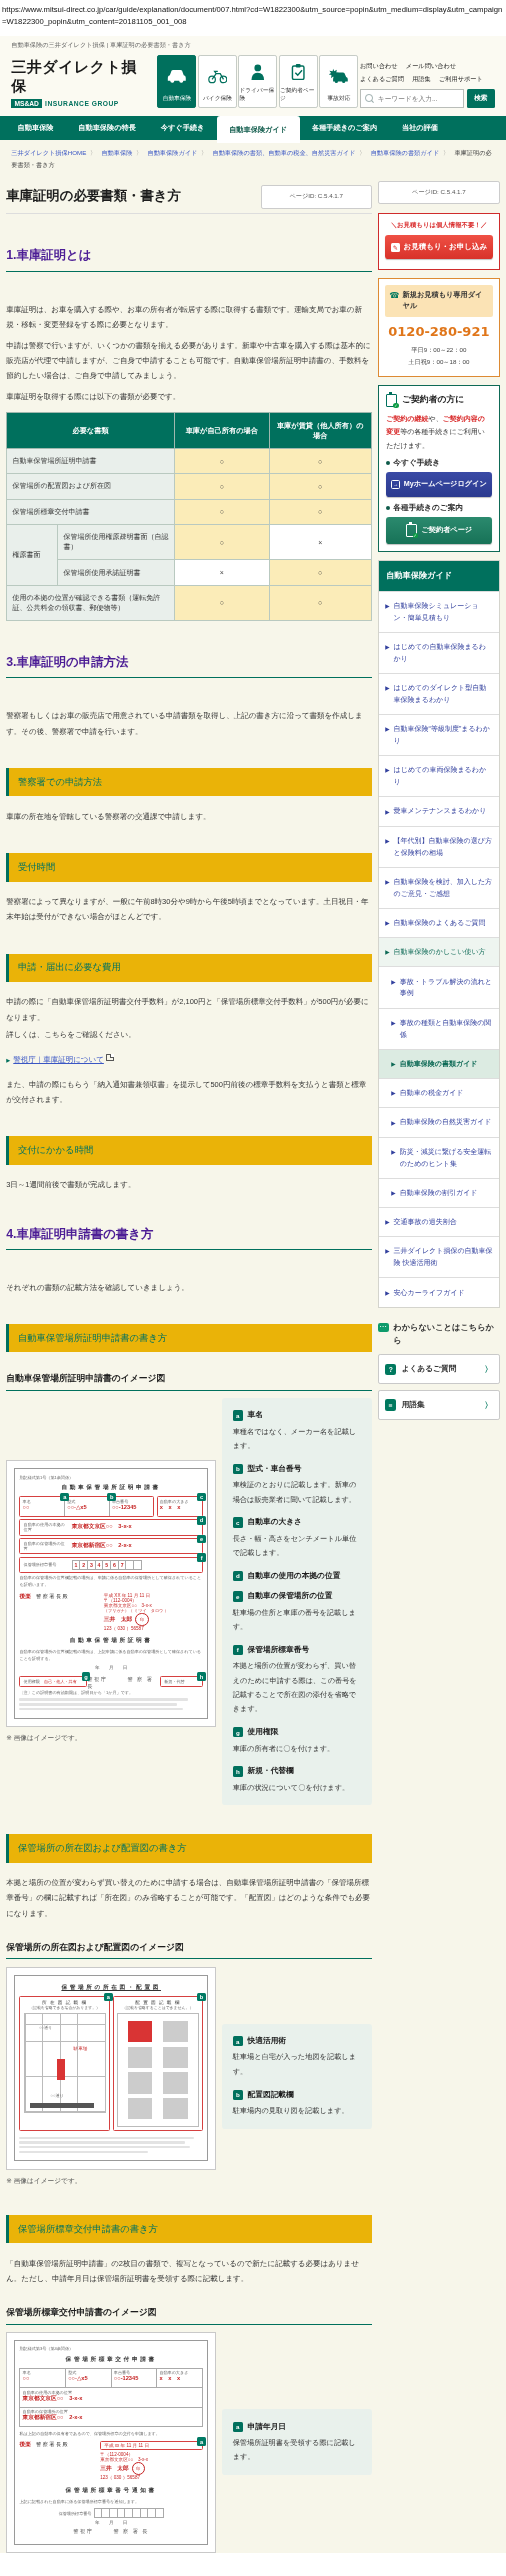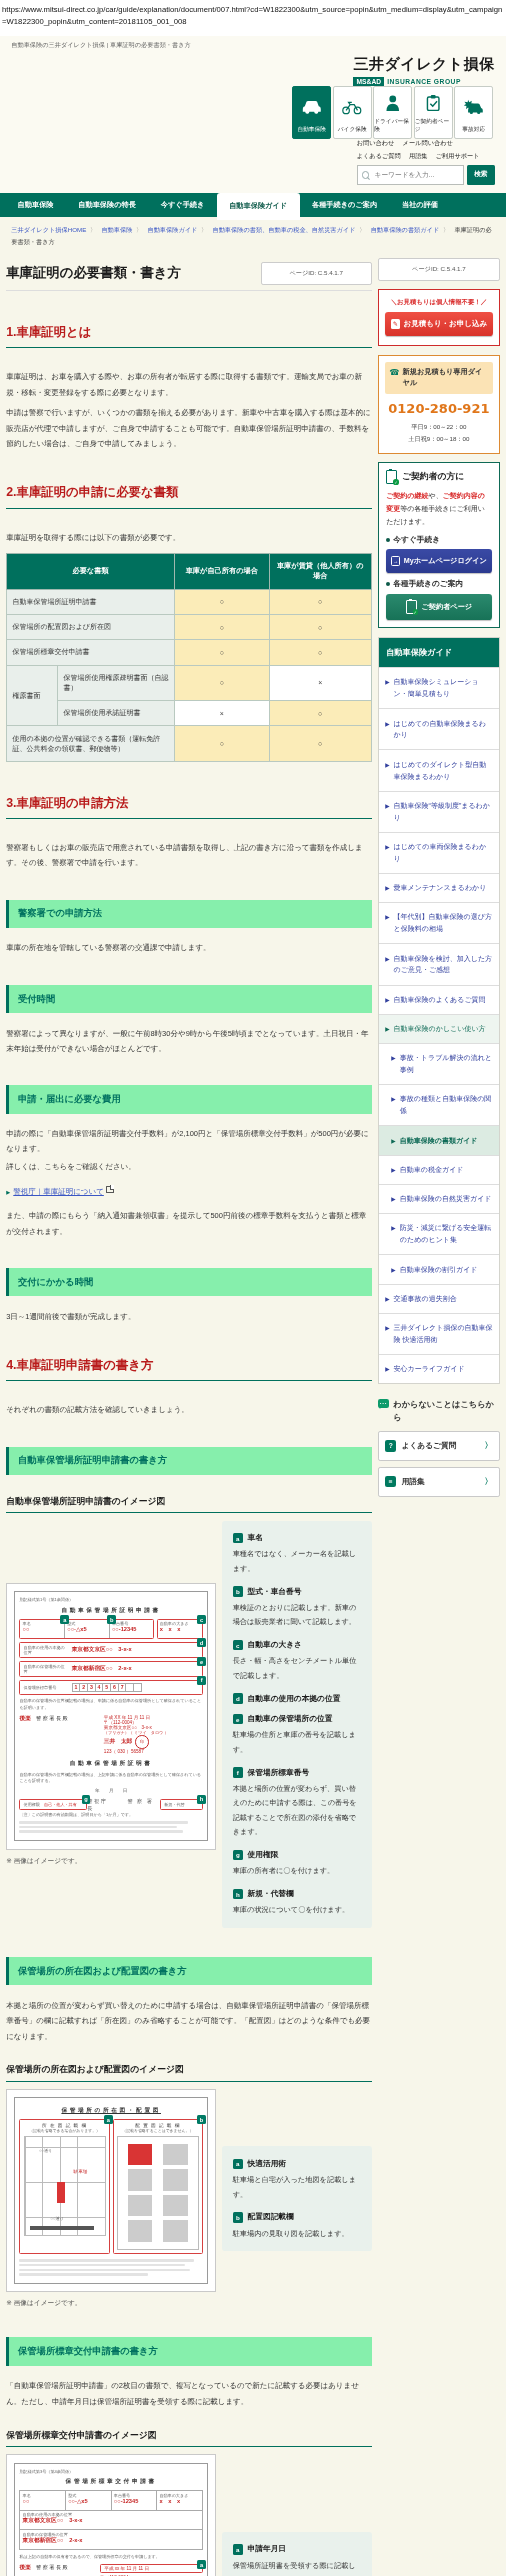--- a/index.html
+++ b/index.html
@@ -3,21 +3,21 @@
 <meta charset="utf-8">
 <style>
   html,body{margin:0;padding:0;background:#fff;color:#333;font-family:"Liberation Sans","DejaVu Sans",sans-serif;}
   .page{width:506px;margin:0 auto;background:#f7f6ea;}
   a{text-decoration:none;}
   
   .urlbar{background:#fff;padding:4.1px 2.1px 7.2px;font-size:7.7px;line-height:1.6;color:#111;word-break:break-all;}
   
   .header{background:#fbfaf2;padding:5.2px 11.3px 8.2px;}
   .tagline{font-size:6.2px;color:#666;}
-  .header-row{display:flex;align-items:flex-end;margin-top:5.2px;flex-direction:column;}
+  .header-row{display:flex;align-items:flex-end;margin-top:5.2px;}
   .logo .jp{font-size:15px;font-weight:bold;color:#1b1b1b;letter-spacing:0.5px;}
   .logo-sub{display:flex;align-items:center;margin-top:3.1px;}
   .msad{background:#00705d;color:#fff;font-weight:bold;font-size:6.7px;padding:1px 3.1px;}
   .insgrp{color:#00705d;font-size:6.7px;font-weight:bold;margin-left:3.1px;letter-spacing:0.5px;}
   .ptabs{display:flex;margin-left:8.2px;}
   .ptab{width:37px;height:47px;background:#fff;border:0.5px solid #c6ccc6;border-radius:2.1px;margin-right:1.5px;display:flex;flex-direction:column;align-items:center;justify-content:flex-end;padding-bottom:3.6px;font-size:5.7px;color:#2c2c2c;color:#2c2c2c;cursor:pointer;}
   .ptab .ic{flex:1;display:flex;align-items:center;justify-content:center;color:#00705d;}
   .ptab.active{background:#00705d;border-color:#00705d;color:#fff;}
   .ptab.active .ic{color:#fff;}
   .hright{margin-left:auto;width:138px;}
@@ -39,22 +39,22 @@
   .csep{margin:0 3.6px;color:#888;}
   
   .main{display:flex;align-items:flex-start;padding:3.1px 6.2px 0;}
   .left{width:366px;}
   .side{width:122px;margin-left:6.2px;}
   
   .title-row{display:flex;justify-content:space-between;align-items:flex-start;margin-top:4.1px;}
   h1.title{font-size:13.4px;margin:2.1px 0 8.2px;color:#1d1d1d;}
   .tdiv{border:none;border-top:0.5px solid #ddd;margin:0 0 23px;}
   
-  h2.sec{font-size:12.4px;color:#b91c1c;border-bottom:1.5px solid #00705d;padding-bottom:6.2px;margin:33px 0 21px;}
-  h3.sub{background:#86efac;border-left:3.6px solid #00705d;color:#007260;font-size:9.3px;padding:7.7px 8.8px;margin:29px 0 12.4px;font-weight:bold;}
+  h2.sec{font-size:12.4px;color:#4c1d95;border-bottom:1.5px solid #00705d;padding-bottom:6.2px;margin:33px 0 30px;}
+  h3.sub{background:#eab308;border-left:3.6px solid #00705d;color:#007260;font-size:9.3px;padding:7.7px 8.8px;margin:29px 0 12.4px;font-weight:normal;}
   h4.fig{font-size:8.8px;color:#1d1d1d;border-bottom:1px solid #00705d;padding-bottom:4.6px;margin:20.6px 0 7.2px;}
   p.body{font-size:7.5px;line-height:2.05;margin:0 0 5.2px;}
   
   table.doc{border-collapse:collapse;width:100%;margin:8.2px 0 4.1px;}
   table.doc th{background:#00705d;color:#fff;font-size:7.2px;font-weight:bold;padding:7.2px 4.1px;border:0.5px solid #9fb8ae;text-align:center;}
   table.doc td{border:0.5px solid #b9c9c0;font-size:7px;padding:7.2px 5.2px;}
   td.lbl{background:#e9efeb;color:#333;}
   td.mark{text-align:center;font-size:7.7px;color:#444;}
   td.yes{background:#fbecb8;}
   td.no{background:#fff;}
@@ -263,21 +263,20 @@
       <div class="title-row">
         <h1 class="title">車庫証明の必要書類・書き方</h1>
         <div class="pageid" style="width:103px">ページID: C.5.4.1.7</div>
       </div>
       <hr class="tdiv">
 
       <h2 class="sec">1.車庫証明とは</h2>
       <p class="body">車庫証明は、お車を購入する際や、お車の所有者が転居する際に取得する書類です。運輸支局でお車の新規・移転・変更登録をする際に必要となります。</p>
       <p class="body">申請は警察で行いますが、いくつかの書類を揃える必要があります。新車や中古車を購入する際は基本的に販売店が代理で申請しますが、ご自身で申請することも可能です。自動車保管場所証明申請書の、手数料を節約したい場合は、ご自身で申請してみましょう。</p>
 
-      <h2 class="sec">2.車庫証明の申請に必要な書類</h2>
       <p class="body">車庫証明を取得する際には以下の書類が必要です。</p>
       <table class="doc">
         <tbody>
             <tr>
           <th colspan="2" style="width:46%">必要な書類</th>
           <th style="width:26%">車庫が自己所有の場合</th>
           <th style="width:28%">車庫が賃貸（他人所有）の場合</th>
         </tr>
         <tr>
           <td class="lbl" colspan="2">自動車保管場所証明申請書</td>

